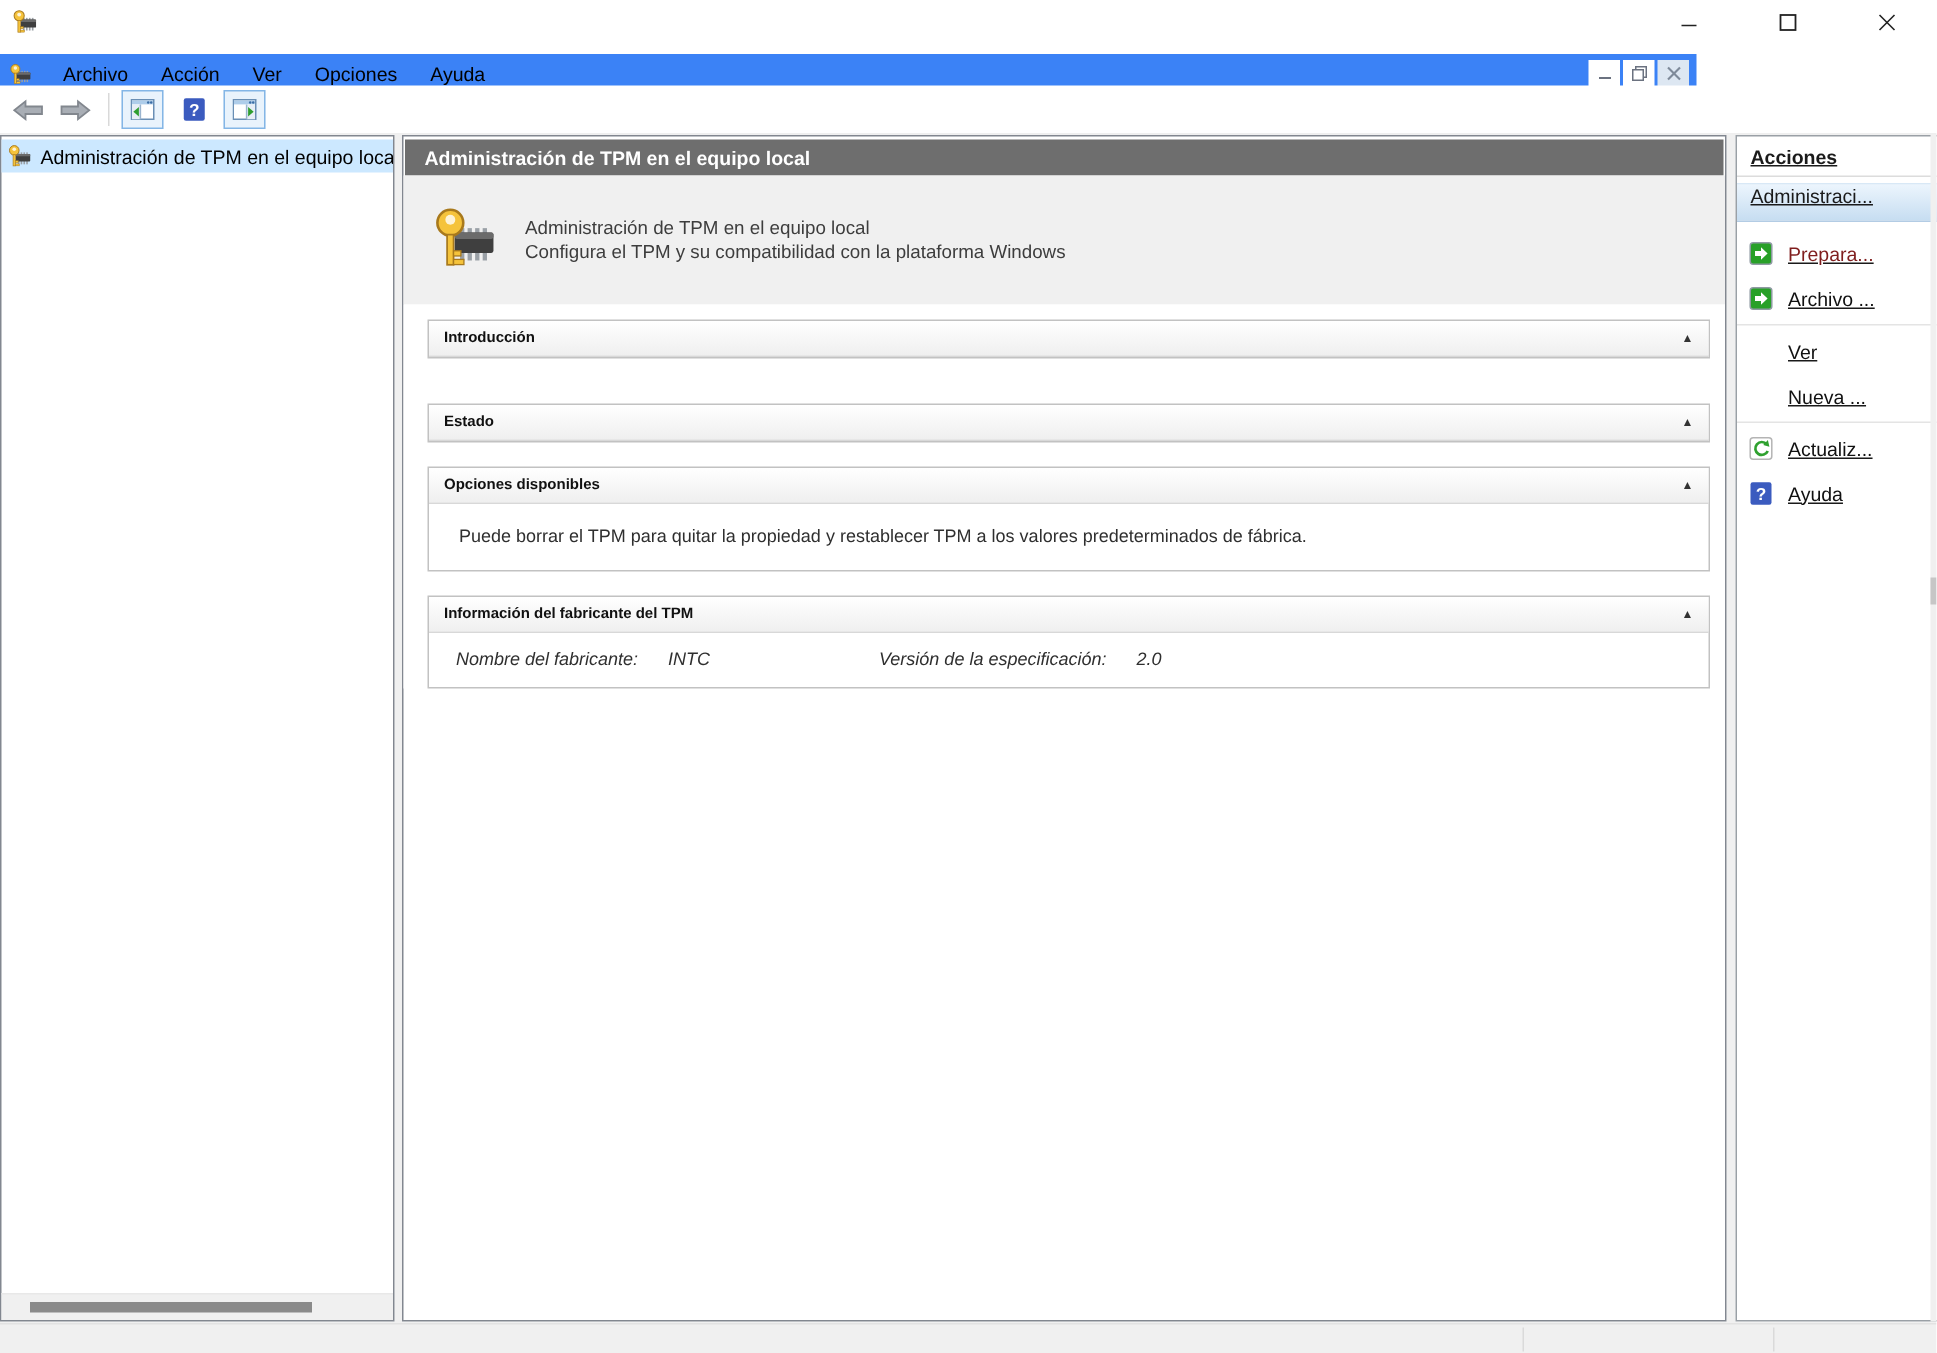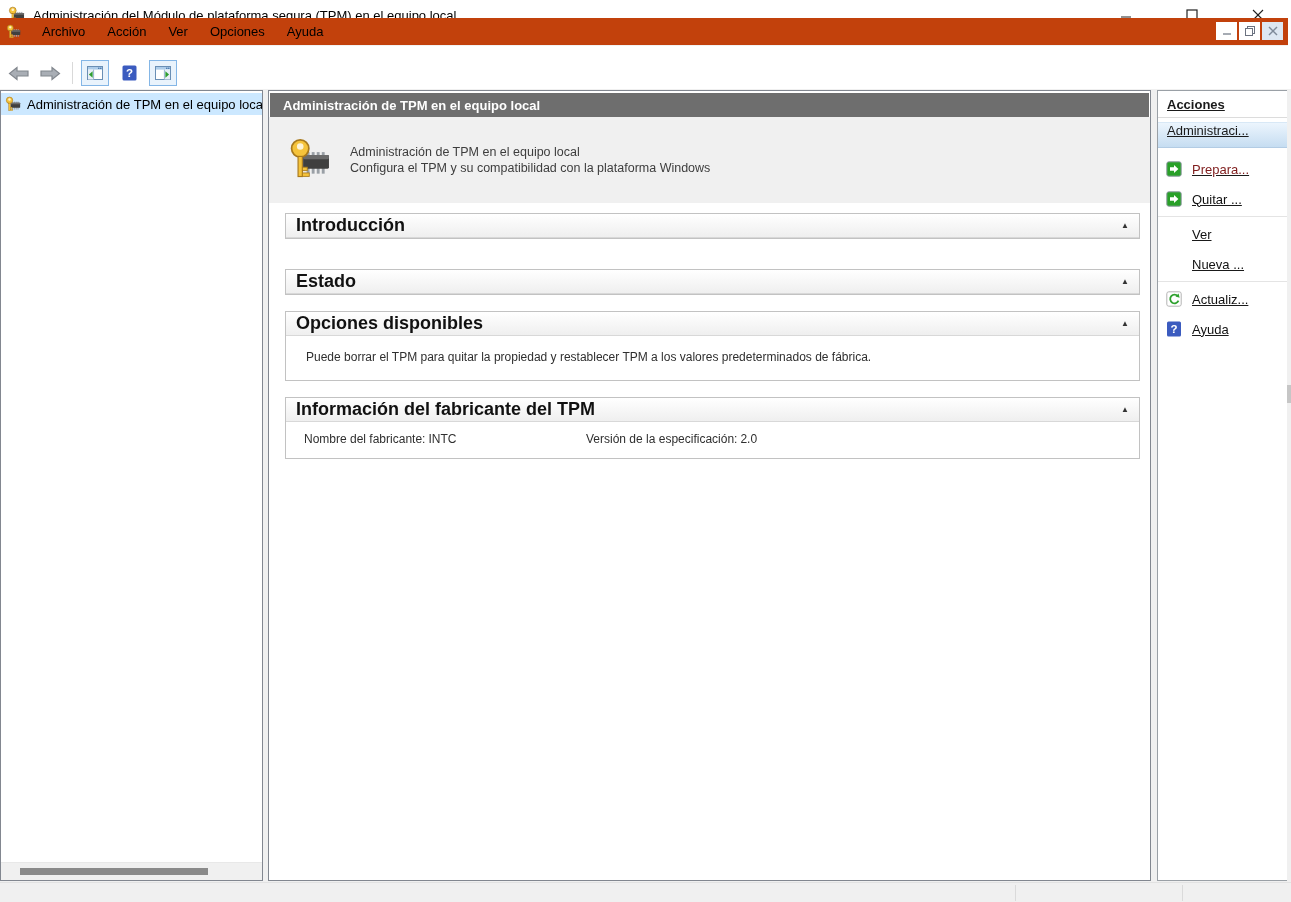--- a/index.html
+++ b/index.html
@@ -9,21 +9,21 @@
     -webkit-font-smoothing:antialiased;color:#1a1a1a;
   }
   svg{display:block;}
   
   .titlebar{position:absolute;left:0;top:0;width:1291px;height:30px;background:#fff;display:flex;align-items:center;}
   .titlebar .app-icon{width:18px;height:18px;margin:0 7px 0 8px;}
   .titlebar .title{font-size:13px;color:#000;white-space:nowrap;}
   .win-controls{position:absolute;right:0;top:0;height:30px;display:flex;}
   .win-btn{width:66px;height:30px;display:flex;align-items:center;justify-content:center;}
   
-  .menubar{position:absolute;left:0;top:18px;width:1288px;height:27px;background:#c2410c;display:flex;align-items:center;border-bottom:1px solid #f2f2f2;}
+  .menubar{position:absolute;left:0;top:36px;width:1131px;height:27px;background:#3b82f6;display:flex;align-items:center;border-bottom:1px solid #f2f2f2;}
   .menubar .app-icon{width:16px;height:16px;margin:0 9px 0 6px;}
   .menu-item{font-size:13px;padding:4px 11px;color:#000;}
   .child-controls{position:absolute;right:5px;top:4px;display:flex;gap:2px;}
   .child-btn{width:21px;height:18px;display:flex;align-items:center;justify-content:center;background:#fff;}
   .child-btn.close-tint{background:#dde7f2;}
   
   .toolbar{position:absolute;left:0;top:57px;width:1291px;height:32px;background:#fff;border-bottom:1px solid #e0e0e0;display:flex;align-items:center;}
   .nav-arrow{width:24px;height:19px;margin-left:7px;}
   .tb-sep{width:1px;height:22px;background:#d9d9d9;margin:0 8px 0 10px;}
   .tb-btn{width:26px;height:24px;display:flex;align-items:center;justify-content:center;margin-right:6px;border:1px solid transparent;}
@@ -40,26 +40,26 @@
   .tree-hscroll .thumb{position:absolute;left:19px;top:5px;width:188px;height:7px;background:#8a8a8a;}
   
   .main-panel{position:absolute;left:268px;top:90px;width:883px;height:791px;background:#fff;border:1px solid #828790;box-sizing:border-box;}
   .main-header{height:24px;margin:2px 1px 0 1px;background:#6e6e6e;color:#fff;font-weight:bold;font-size:13px;display:flex;align-items:center;padding-left:13px;}
   .main-intro{height:86px;background:#f0f0f0;display:flex;align-items:center;}
   .main-intro .big-icon{width:46px;height:46px;margin:0 16px 0 19px;flex:0 0 auto;}
   .main-intro .lines{font-size:12.5px;color:#3d3d3d;line-height:16px;}
   .sections{padding:10px 10px 0 16px;background:#fff;}
   .card{border:1px solid #c2c2c2;background:#fff;}
   .card-head{height:23px;background:linear-gradient(180deg,#ffffff,#efefef);border-bottom:1px solid #d8d8d8;display:flex;align-items:center;padding:0 10px;}
-  .card-head .t{font-size:18px;font-weight:bold;color:#111;}
+  .card-head .t{font-size:10px;font-weight:bold;color:#111;}
   .card-head .tri{margin-left:auto;font-size:8px;color:#333;}
   .card-body{font-size:12px;color:#2f2f2f;line-height:17px;padding:13px 14px 14px 14px;}
   .gap30{height:30px;} .gap16{height:16px;}
   .fab-row{display:flex;align-items:baseline;font-size:12px;color:#2f2f2f;padding:10px 2px 12px 4px;}
-  .fab-pair{display:flex;gap:3px;white-space:nowrap;}
+  .fab-pair{display:flex;gap:20px;white-space:nowrap;font-style:italic;}
   .fab-pair .v{color:#2f2f2f;}
   .fp1{width:282px;} .fp2{width:335px;}
   
   .actions-panel{position:absolute;left:1157px;top:90px;width:157px;height:791px;background:#fff;border:1px solid #9aa0a6;box-sizing:border-box;text-decoration:underline;}
   .actions-title{height:26px;display:flex;align-items:center;padding-left:9px;font-size:13px;font-weight:bold;border-bottom:1px solid #dcdcdc;}
   .actions-group{height:24px;margin-top:4px;background:linear-gradient(180deg,#ecf5fd,#c6ddf1);border-top:1px solid #d8e8f6;border-bottom:1px solid #b3cce4;display:flex;align-items:flex-start;padding:0 9px;font-size:13px;color:#1a1a1a;}
   .actions-group .tri{margin-left:auto;font-size:9px;color:#222;}
   .action-item{height:30px;display:flex;align-items:center;padding:0 8px;font-size:13px;color:#111;position:relative;}
   .action-item .ic{width:16px;height:16px;margin-right:10px;flex:0 0 auto;}
   .action-item .spacer{width:26px;flex:0 0 auto;}
@@ -135,21 +135,20 @@
       <rect x="3.5" y="1.5" width="7" height="7" fill="none" stroke="#6b7280"></rect>
       <rect x="1.5" y="3.5" width="7" height="7" fill="#ffffff" stroke="#6b7280"></rect>
     </symbol>
   </defs>
 </svg>
 
 <div class="titlebar">
   <svg class="app-icon">
       <use href="#tpm-icon"></use>
     </svg>
-  <span class="title">Administración del Módulo de plataforma segura (TPM) en el equipo local</span>
   <div class="win-controls">
     <div class="win-btn">
       <svg width="12" height="12">
           <line x1="1" y1="8" x2="11" y2="8" stroke="#222" stroke-width="1"></line>
         </svg>
     </div>
     <div class="win-btn">
       <svg width="12" height="12">
           <rect x="1" y="1" width="10" height="10" fill="none" stroke="#222" stroke-width="1.2"></rect>
         </svg>
@@ -301,21 +300,21 @@
   <div class="action-item disabled" style="margin-top:6px;">
     <svg class="ic">
         <use href="#green-arrow-sym"></use>
       </svg>
     <span class="lbl">Prepara...</span>
   </div>
   <div class="action-item">
     <svg class="ic">
         <use href="#green-arrow-sym"></use>
       </svg>
-    <span class="lbl">Quitar ...</span>
+    <span class="lbl">Archivo ...</span>
   </div>
   <div class="action-sep"></div>
   <div class="action-item">
     <span class="spacer"></span>
     <span class="lbl">Ver</span>
     <span class="sub">▶</span>
   </div>
   <div class="action-item">
     <span class="spacer"></span>
     <span class="lbl">Nueva ...</span>

